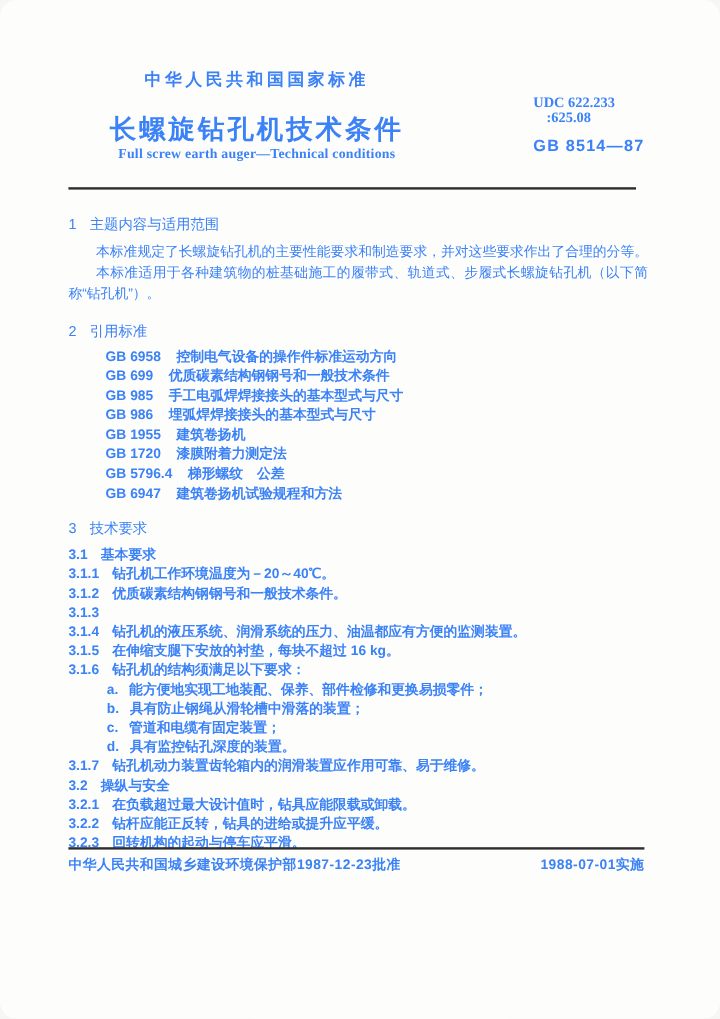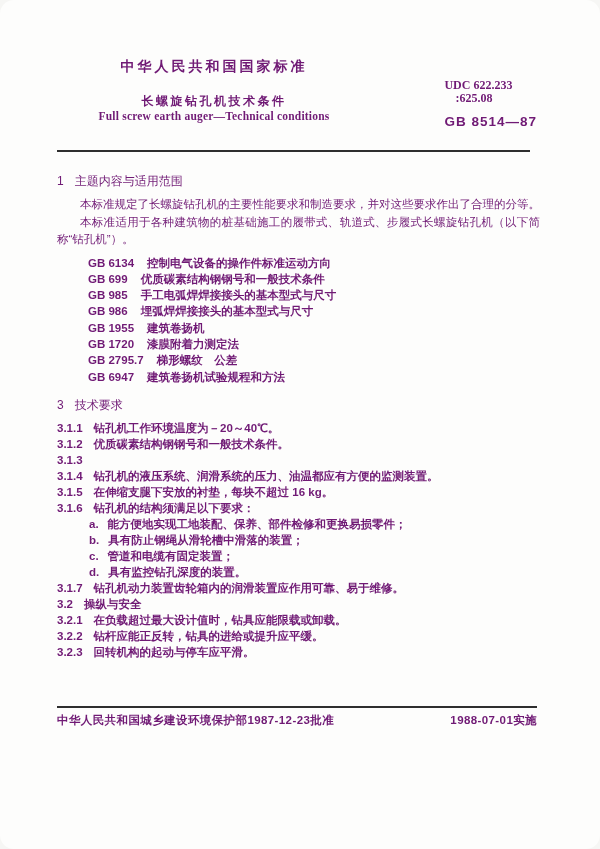--- a/index.html
+++ b/index.html
@@ -5,30 +5,30 @@
   html, body { margin: 0; padding: 0; }
   body {
     width: 600px; height: 849px;
     background: #f6f6f4;
     font-family: "Liberation Sans", sans-serif;
   }
   .page {
     position: relative;
     width: 600px; height: 849px;
     background: #fdfdfc;
-    color: #701a75;
+    color: #3b82f6;
     overflow: hidden;
     border-radius: 14px;
   }
 
   
   .header { display: flex; padding: 58px 63px 0 57px; }
   .header-main { width: 314px; text-align: center; }
   .std-label { font-size: 14px; font-weight: bold; letter-spacing: 3px; white-space: nowrap; }
-  .doc-title { margin-top: 17px; font-size: 12px; font-weight: bold; letter-spacing: 2.5px; white-space: nowrap; }
+  .doc-title { margin-top: 17px; font-size: 22px; font-weight: bold; letter-spacing: 2.5px; white-space: nowrap; }
   .doc-subtitle {
     font-family: "Liberation Serif", serif;
     font-size: 11.5px; font-weight: bold; letter-spacing: 0.2px;
     white-space: nowrap;
   }
   .header-codes { margin-left: auto; padding-top: 21px; }
   .udc-line1, .udc-line2 {
     font-family: "Liberation Serif", serif;
     font-size: 12px; font-weight: bold; line-height: 13px;
     white-space: nowrap;
@@ -99,35 +99,42 @@
   <div class="doc-body">
 
     <div class="sec-heading">
       <span class="sec-no">1</span><span>主题内容与适用范围</span>
     </div>
     <div class="para-block">
       <p class="para">本标准规定了长螺旋钻孔机的主要性能要求和制造要求，并对这些要求作出了合理的分等。</p>
       <p class="para">本标准适用于各种建筑物的桩基础施工的履带式、轨道式、步履式长螺旋钻孔机（以下简称“钻孔机”）。</p>
     </div>
 
+    <div class="sec-heading sec2-heading">
+      <span class="sec-no">2</span><span>引用标准</span>
+    </div>
     <div class="ref-list">
-      <div class="ref-row"><span class="ref-code">GB 6134</span><span>控制电气设备的操作件标准运动方向</span></div>
+      <div class="ref-row"><span class="ref-code">GB 6958</span><span>控制电气设备的操作件标准运动方向</span></div>
       <div class="ref-row"><span class="ref-code">GB 699</span><span>优质碳素结构钢钢号和一般技术条件</span></div>
       <div class="ref-row"><span class="ref-code">GB 985</span><span>手工电弧焊焊接接头的基本型式与尺寸</span></div>
       <div class="ref-row"><span class="ref-code">GB 986</span><span>埋弧焊焊接接头的基本型式与尺寸</span></div>
       <div class="ref-row"><span class="ref-code">GB 1955</span><span>建筑卷扬机</span></div>
       <div class="ref-row"><span class="ref-code">GB 1720</span><span>漆膜附着力测定法</span></div>
-      <div class="ref-row"><span class="ref-code">GB 2795.7</span><span>梯形螺纹　公差</span></div>
+      <div class="ref-row"><span class="ref-code">GB 5796.4</span><span>梯形螺纹　公差</span></div>
       <div class="ref-row"><span class="ref-code">GB 6947</span><span>建筑卷扬机试验规程和方法</span></div>
     </div>
 
     <div class="sec-heading sec3-heading">
       <span class="sec-no">3</span><span>技术要求</span>
     </div>
     <div class="clauses">
+      <div class="clause-row">
+          <span class="clause-no">3.1</span>
+          <span class="clause-text">基本要求</span>
+        </div>
       <div class="clause-row">
           <span class="clause-no">3.1.1</span>
           <span class="clause-text">钻孔机工作环境温度为－20～40℃。</span>
         </div>
       <div class="clause-row">
           <span class="clause-no">3.1.2</span>
           <span class="clause-text">优质碳素结构钢钢号和一般技术条件。</span>
         </div>
       <div class="clause-row">
           <span class="clause-no">3.1.3</span>

